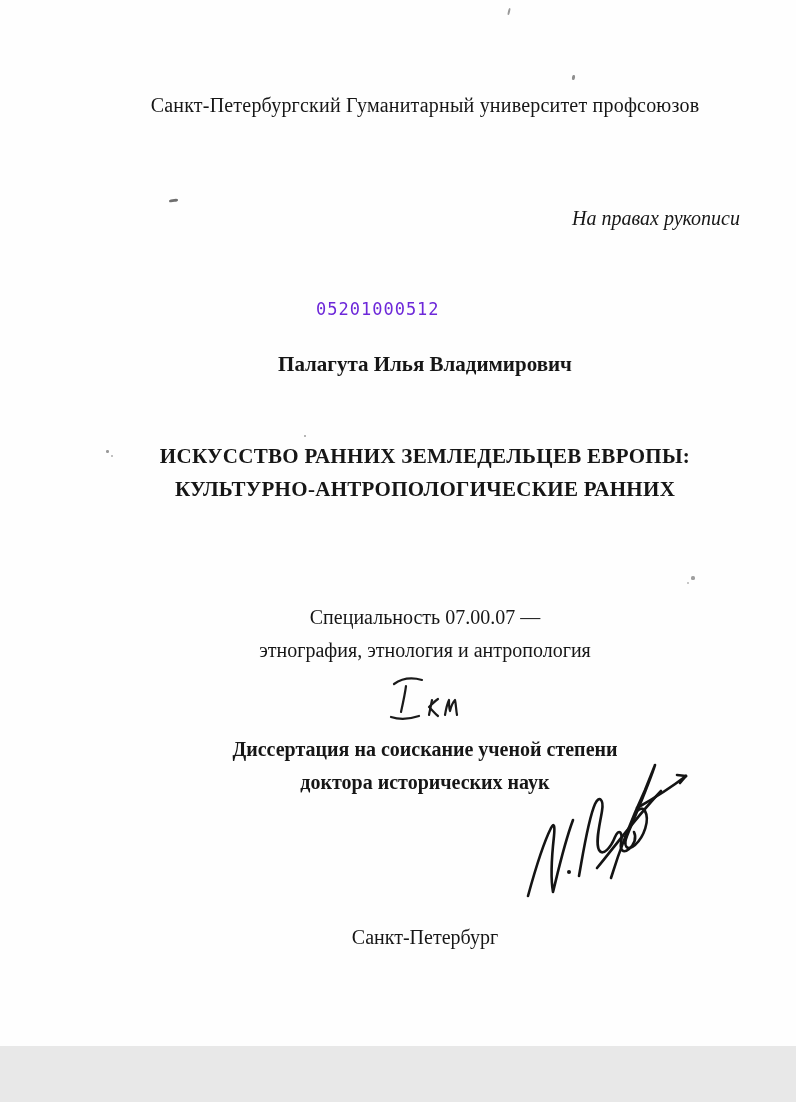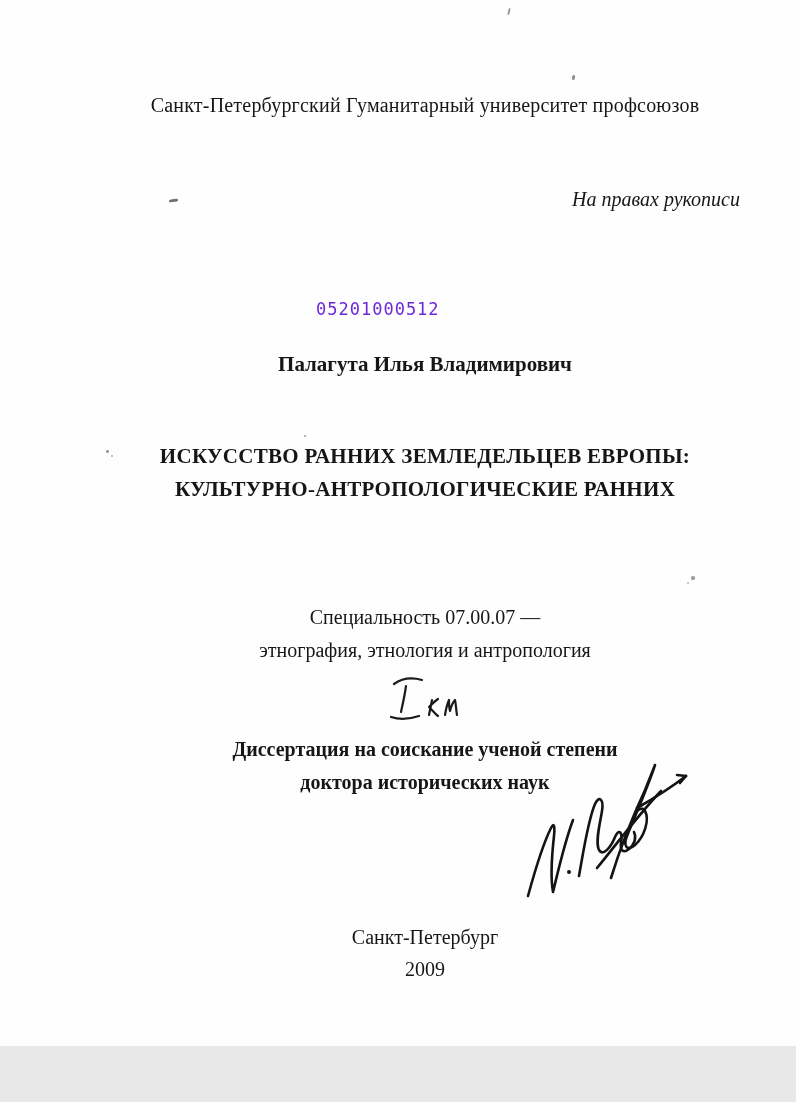--- a/index.html
+++ b/index.html
@@ -7,21 +7,21 @@
     position:relative;
     width:796px;height:1046px;
     margin:0 auto;
     background:#fefefe;
     font-family:"Liberation Serif","DejaVu Serif",serif;
     color:#161616;
     overflow:hidden;
   }
   .line{position:absolute;left:54px;width:742px;text-align:center;white-space:nowrap;}
   .university{top:94px;font-size:20px;letter-spacing:.2px;}
-  .manuscript{top:188px;width:686px;text-align:right;font-style:italic;font-size:20px;}
+  .manuscript{top:207px;width:686px;text-align:right;font-style:italic;font-size:20px;}
   .regnum{
     position:absolute;left:316px;top:299px;
     font-family:"DejaVu Sans Mono","Liberation Mono",monospace;
     font-size:17px;letter-spacing:1px;color:#6d28d9;
   }
   .author{top:352px;font-size:21px;font-weight:bold;}
   .title1{top:444px;font-size:21px;font-weight:bold;letter-spacing:.3px;text-align:center;}
   .title2{top:477px;font-size:21px;font-weight:bold;letter-spacing:.3px;}
   .spec1{top:606px;font-size:20px;}
   .spec2{top:639px;font-size:20px;}
@@ -82,21 +82,20 @@
     <circle cx="48" cy="114" r="2" fill="#141414"></circle>
     <path class="stroke" d="M58,118 C62,96 67,62 74,46 C78,37 83,41 81,53 C79,66 74,84 78,92 C82,99 90,89 94,79 C98,70 102,74 100,85 C99,92 102,96 108,91 C113,87 116,80 113,74"></path>
     <path class="stroke" d="M90,120 C98,94 112,58 124,32 C128,22 132,12 134,7 C128,26 114,58 106,78 C102,88 106,94 114,87 C123,79 129,62 124,53 C120,46 112,56 110,66"></path>
     <path class="stroke" d="M76,110 C94,88 118,56 140,33"></path>
     <path class="stroke" d="M116,50 C130,42 152,28 165,18"></path>
     <path class="stroke" d="M165,18 L156,17"></path>
     <path class="stroke" d="M165,18 L159,25"></path>
   </svg>
 
   <div class="line city">Санкт-Петербург</div>
-  <div class="line year">2009</div>
 
   <div class="artifact a-dash"></div>
   <div class="artifact a-tick1"></div>
   <div class="artifact a-tick2"></div>
   <div class="artifact a-dot1"></div>
   <div class="artifact a-dot1b"></div>
   <div class="artifact a-dot2"></div>
   <div class="artifact a-dot3"></div>
   <div class="artifact a-dot3b"></div>
 

